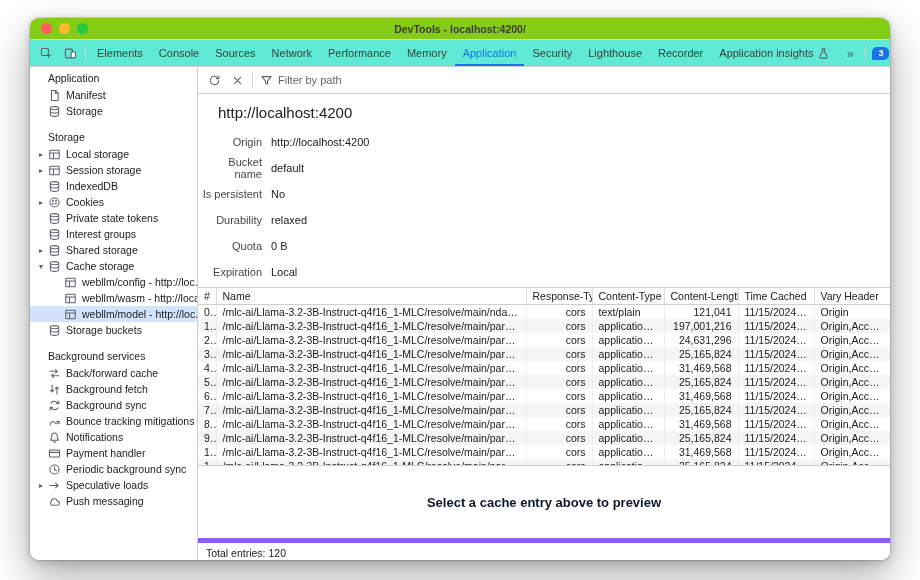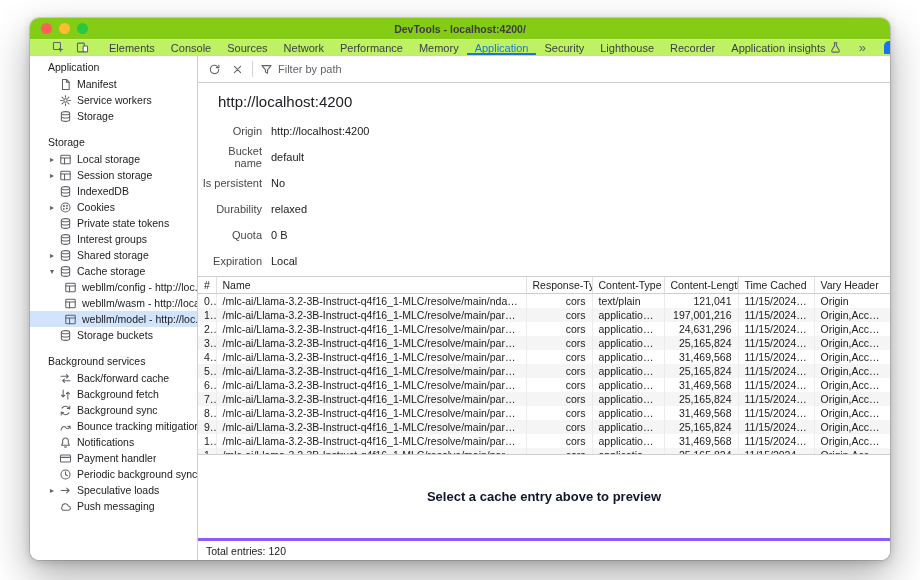--- a/index.html
+++ b/index.html
@@ -12,22 +12,22 @@
 
   
   .titlebar { height:22px; flex:none; background:#84cc16; border-bottom:1px solid #d8d7d6;
               display:flex; align-items:center; justify-content:center; position:relative; }
   .traffic { position:absolute; left:11px; top:0; height:100%; display:flex; align-items:center; gap:7px; }
   .tl { width:11px; height:11px; border-radius:50%; display:inline-block; }
   .tl.red { background:#ff5f57; } .tl.yellow { background:#febc2e; } .tl.green { background:#28c840; }
   .title { font-size:10.5px; font-weight:600; color:#3d3d3d; }
 
   
-  .tabbar { height:16px; flex:none; background:#bef264; border-bottom:1px solid #cfcfcf;
-            display:flex; align-items:center; padding:0 16px; overflow:hidden; white-space:nowrap; }
+  .tabbar { height:27px; flex:none; background:#5eead4; border-bottom:1px solid #cfcfcf;
+            display:flex; align-items:center; padding:0 4px; overflow:hidden; white-space:nowrap; }
   .tbtn { width:24px; height:24px; flex:none; display:flex; align-items:center; justify-content:center; color:#5f6368; }
   .tbtn svg { display:block; }
   .vsep { width:1px; height:16px; background:#d4d4d4; margin:0 3px; flex:none; }
   .tabs { display:flex; height:100%; flex:none; }
   .tab { display:flex; align-items:center; gap:4px; padding:2px 8px 0; font-size:11px; color:#3c4043;
          border-bottom:2px solid transparent; }
   .tab.active { color:#1a73e8; border-bottom-color:#1a73e8; }
   .ticon { display:inline-flex; color:#5f6368; }
   .flex-spacer { flex:1; }
   .more-glyph { font-size:13px; color:#5f6368; }
@@ -36,21 +36,21 @@
             text-align:center; border-radius:5px 5px 5px 1px; padding:0 4px; font-weight:700; }
 
   
   .content { flex:1; display:flex; min-height:0; background:#fff; }
 
   
   .sidebar { width:168px; flex:none; border-right:1px solid #cfcfcf; overflow:hidden;
              padding-top:2px; font-size:10.5px; color:#202124; }
   .sb-header { height:17px; line-height:17px; padding-left:18px; margin-top:10px; color:#202124; white-space:nowrap; }
   .sidebar > .sb-header:first-child { margin-top:1px; }
-  .sb-row { height:16px; display:flex; align-items:center; padding-left:16px; white-space:nowrap; }
+  .sb-row { height:16px; display:flex; align-items:center; padding-left:5px; white-space:nowrap; }
   .sb-row.child { padding-left:21px; }
   .sb-row.selected { background:#d2e3fc; }
   .twisty { width:12px; flex:none; text-align:center; font-size:8px; color:#5f6368; }
   .sb-icon { width:14px; height:14px; margin-right:5px; flex:none; display:flex; align-items:center;
              justify-content:center; color:#5f6368; }
   .sb-label { overflow:hidden; }
 
   
   .main { flex:1; min-width:0; display:flex; flex-direction:column; background:#fff; }
   .toolbar { height:27px; flex:none; border-bottom:1px solid #cfcfcf; display:flex; align-items:center;
@@ -73,21 +73,21 @@
        border-right:1px solid #e0e0e0; border-bottom:1px solid #cfcfcf; white-space:nowrap; overflow:hidden; }
   th:last-child { border-right:none; }
   td { height:14px; line-height:14px; padding:0 6px; color:#202124; border-right:1px solid #ececec;
        white-space:nowrap; overflow:hidden; text-overflow:ellipsis; }
   td:last-child { border-right:none; }
   tbody tr:nth-child(even) { background:#f5f5f5; }
   .al-r { text-align:right; }
 
   .preview { flex:1; min-height:0; border-top:1px solid #cfcfcf; display:flex; align-items:center; justify-content:center; }
   .preview-text { color:#0f172a; font-size:13px; font-weight:700; }
-  .grid-footer { height:22px; flex:none; border-top:3px solid #8b5cf6; font-size:10.5px; line-height:21px;
+  .grid-footer { height:22px; flex:none; border-top:5px solid #8b5cf6; font-size:10.5px; line-height:21px;
                  padding-left:8px; color:#202124; }
 </style>
 </head>
 <body>
 
 <div class="window">
 
   <div class="titlebar">
     <div class="traffic">
       <span class="tl red"></span>
@@ -173,30 +173,20 @@
         <div class="sb-header">Application</div>
         <div class="sb-row">
           <span class="twisty"></span>
           <span class="sb-icon">
             <svg viewBox="0 0 16 16" width="13" height="13" fill="none" stroke="currentColor" stroke-width="1.3" stroke-linecap="round" stroke-linejoin="round">
               <path d="M4.3 1.8h5l3.2 3.2v9.2H4.3z"></path>
               <path d="M9.1 1.9v3.2h3.2"></path>
             </svg>
           </span>
           <span class="sb-label">Manifest</span>
-        </div>
-        <div class="sb-row">
-          <span class="twisty"></span>
-          <span class="sb-icon">
-            <svg viewBox="0 0 16 16" width="13" height="13" fill="none" stroke="currentColor" stroke-width="1.3" stroke-linecap="round" stroke-linejoin="round">
-              <circle cx="8" cy="8" r="2.1"></circle>
-              <path d="M8 2v2.1M8 11.9V14M2 8h2.1M11.9 8H14M3.8 3.8l1.5 1.5M10.7 10.7l1.5 1.5M12.2 3.8l-1.5 1.5M5.3 10.7l-1.5 1.5"></path>
-            </svg>
-          </span>
-          <span class="sb-label">Service workers</span>
         </div>
         <div class="sb-row">
           <span class="twisty"></span>
           <span class="sb-icon">
             <svg viewBox="0 0 16 16" width="13" height="13" fill="none" stroke="currentColor" stroke-width="1.3" stroke-linecap="round" stroke-linejoin="round">
               <ellipse cx="8" cy="3.9" rx="5.1" ry="1.9"></ellipse>
               <path d="M2.9 3.9v8.2c0 1.1 2.3 1.9 5.1 1.9s5.1-.8 5.1-1.9V3.9"></path>
               <path d="M2.9 8c0 1.1 2.3 1.9 5.1 1.9S13.1 9.1 13.1 8"></path>
             </svg>
           </span>

